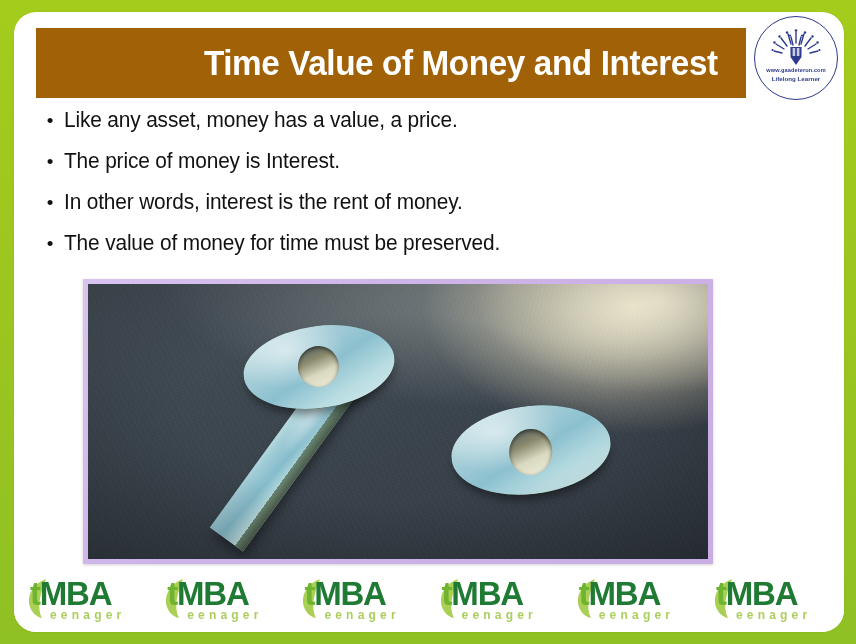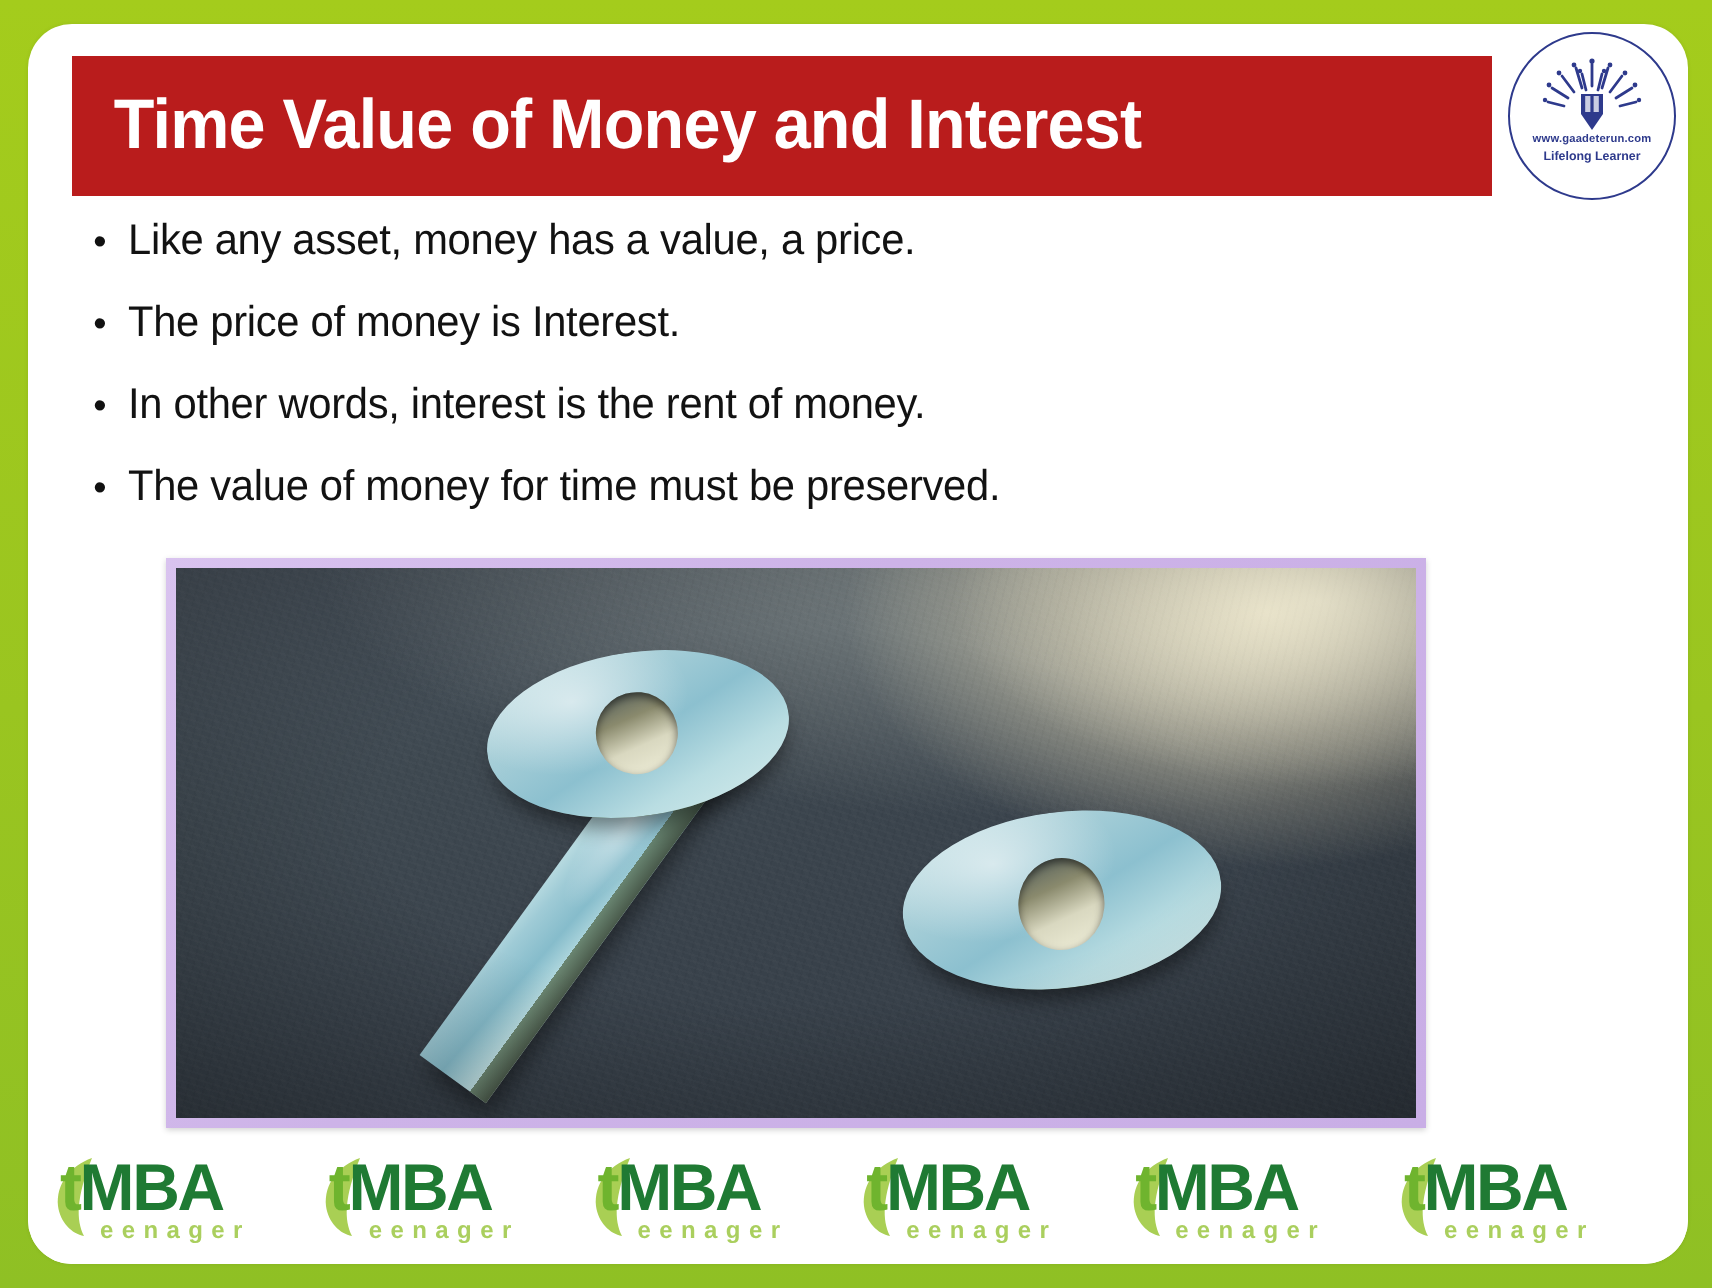--- a/index.html
+++ b/index.html
@@ -16,22 +16,22 @@
   
   #card{
     position:absolute;left:14px;top:12px;width:830px;height:620px;
     background:#ffffff;border-radius:22px;
     box-shadow:0 0 2px rgba(0,0,0,.08);
     overflow:hidden;
   }
   
   #title-bar{
     position:absolute;left:22px;top:16px;width:710px;height:70px;
-    background:#b91c1c;
-    display:flex;align-items:center;
+    background:#a16207;
+    display:flex;align-items:center;justify-content:flex-end;
   }
   #title-text{
     color:#ffffff;
     font-size:35px;
     font-weight:bold;
     letter-spacing:-0.4px;
     padding-left:22px;
     white-space:nowrap;
     font-family:"Liberation Sans", sans-serif;
     transform:scaleX(.95);
@@ -162,21 +162,21 @@
     background:linear-gradient(90deg,rgba(0,0,0,0) 0 76%, rgba(95,120,95,.85) 76%, rgba(60,75,58,.9) 100%);
   }
   .photo-glow{
     position:absolute;inset:0;pointer-events:none;
     background:radial-gradient(ellipse 42% 48% at 92% 6%, rgba(255,250,225,.60) 0%, rgba(255,248,220,0) 70%);
   }
   
   #footer{
     position:absolute;left:0;bottom:0;width:830px;height:62px;
     display:flex;align-items:center;justify-content:space-between;
-    padding:0 22px 4px 6px;box-sizing:border-box;
+    padding:0 8px 4px 6px;box-sizing:border-box;
     background:#ffffff;
   }
   .tmba{
     position:relative;width:130px;height:48px;flex:0 0 130px;
   }
   .tmba-leaf{
     position:absolute;left:6px;top:2px;width:22px;height:42px;
   }
   .tmba-main{
     position:absolute;left:10px;top:0px;

